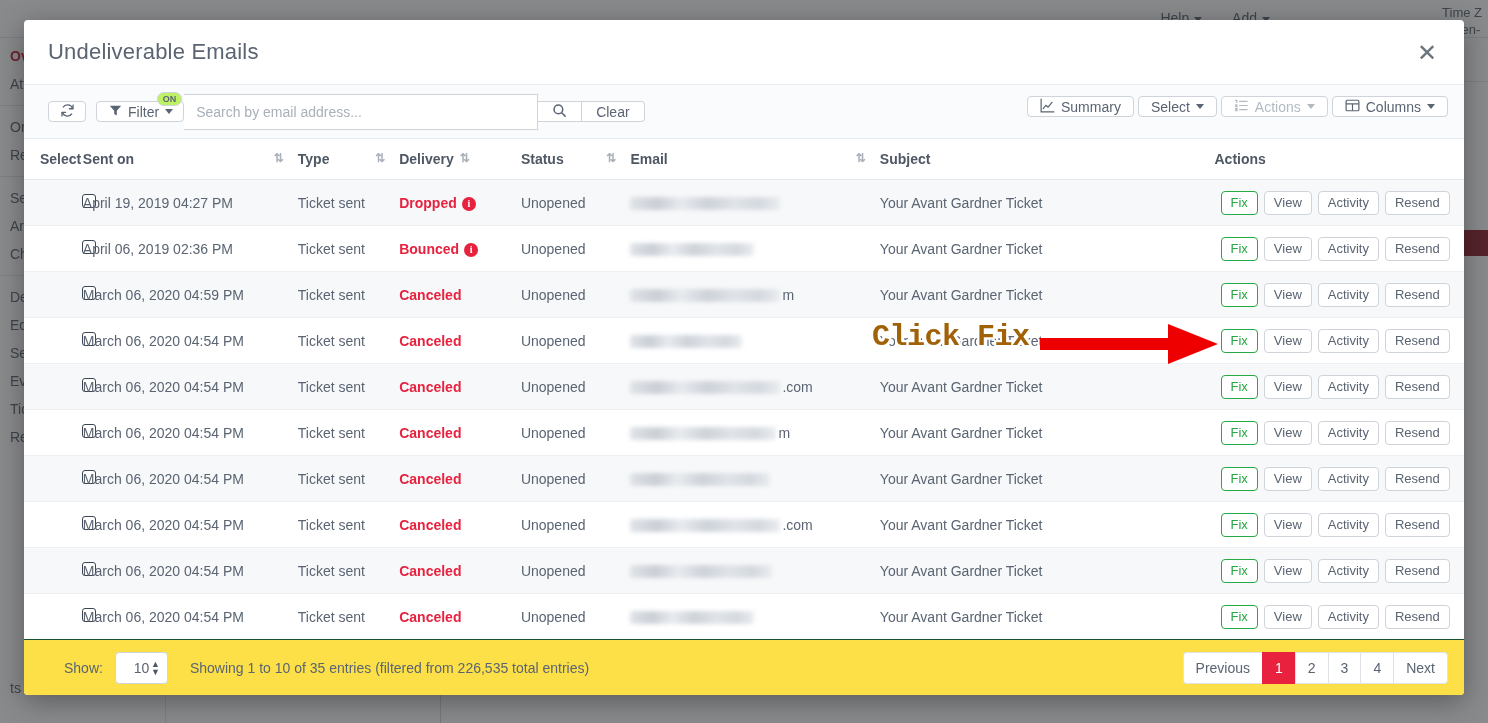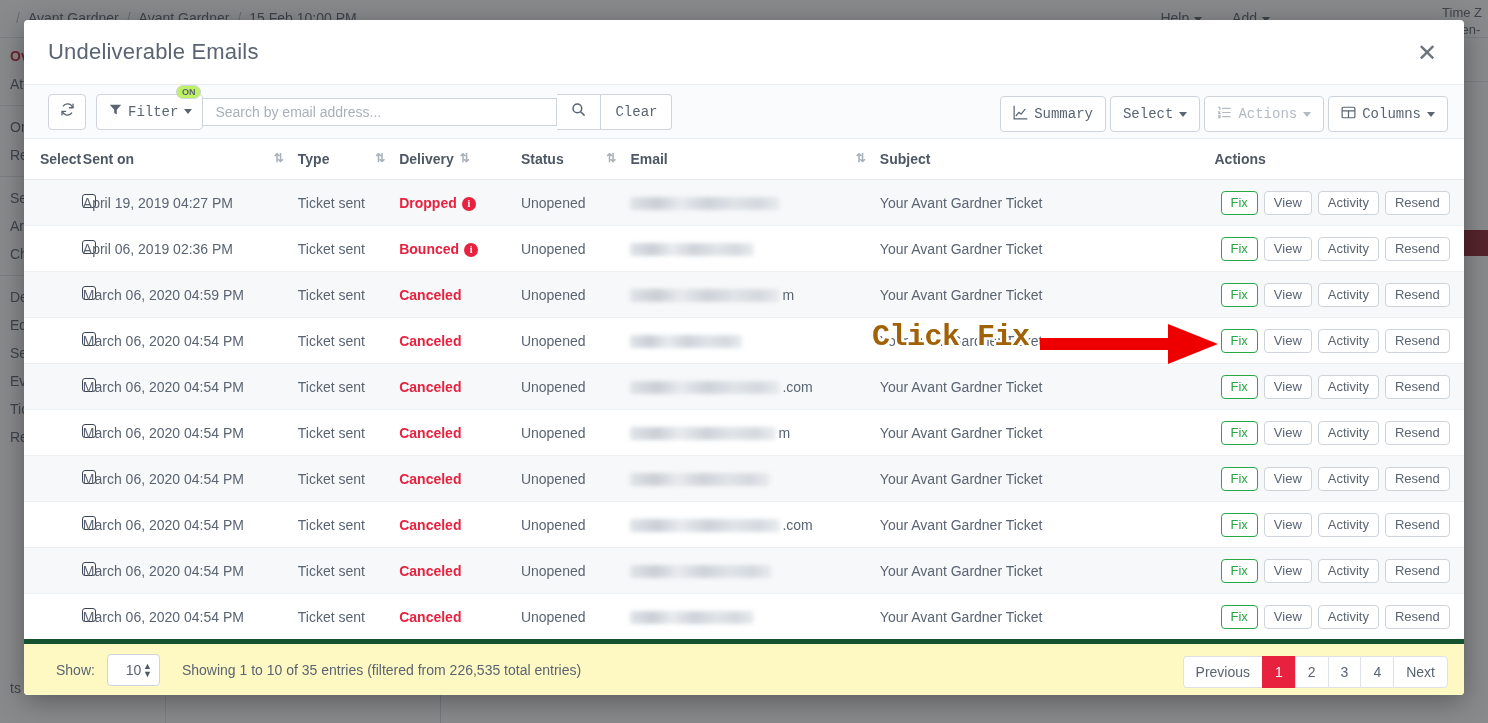--- a/index.html
+++ b/index.html
@@ -122,48 +122,48 @@
   
   .toolbar {
     flex: 0 0 54px; height: 54px;
     background: #fafbfc;
     border-bottom: 1px solid #e9ecef;
     display: flex; align-items: center;
     padding: 0 16px 0 24px;
     position: relative;
   }
   .btn {
-    height: 36px;
+    height: 21px;
     border: 1px solid #ced4da;
     background: #ffffff;
     border-radius: 4px;
     color: #5a6472;
     font-size: 14px;
-    font-family: Liberation Mono, monospace;
+    font-family: Liberation Sans, sans-serif;
     display: inline-flex; align-items: center; justify-content: center;
     padding: 0 12px;
     cursor: pointer;
     white-space: nowrap;
   }
   .btn.disabled { color: #b3bac2; }
   .btn-refresh { width: 38px; padding: 0; }
   .filter-wrap { position: relative; margin-left: 10px; }
   .btn-filter { padding: 0 10px 0 12px; }
   .filter-on-badge {
     position: absolute; top: -9px; right: 2px;
     background: #bef264; border: 1px solid #ced4da;
     border-radius: 9px; padding: 0 5px;
     font-size: 9px; font-weight: 700; color: #5a6472;
     line-height: 13px; height: 14px;
   }
   .search-group {
     display: flex; align-items: center; margin-left: 0;
   }
   .search-input {
-    width: 354px; height: 28px;
+    width: 354px; height: 36px;
     border: 1px solid #ced4da; border-left: none;
     border-radius: 0;
     padding: 0 12px;
     font-size: 14px; color: #5a6472;
     font-family: "Liberation Sans", sans-serif;
     outline: none; background: #fff;
   }
   .search-input::placeholder { color: #a9b0b8; }
   .btn-search {
     border-radius: 0; width: 44px; padding: 0; border-left: none;
@@ -244,24 +244,24 @@
     border-radius: 4px; font-size: 13px; color: #5a6472;
     padding: 0 9px; margin-left: 6px; cursor: pointer;
     display: inline-flex; align-items: center;
     font-family: "Liberation Sans", sans-serif;
   }
   .act-btn.fix { border-color: #28a745; color: #28a745; }
 
   
   .modal-footer {
     flex: 0 0 56px; height: 56px;
-    border-top: 5px solid #14532d;
+    border-top: 1px solid #14532d;
     display: flex; align-items: center;
-    padding: 0 16px 0 32px;
-    background: #fef9c3; position: relative;
+    padding: 0 16px 0 40px;
+    background: #fde047; position: relative;
   }
   .show-lbl { font-size: 14px; color: #5a6472; margin-right: 12px; }
   .show-select {
     height: 32px; width: 53px;
     border: 1px solid #ced4da; border-radius: 4px;
     background: #fff; color: #5a6472; font-size: 14px;
     display: flex; align-items: center; justify-content: center;
     position: relative; cursor: pointer;
     font-family: "Liberation Sans", sans-serif;
   }
@@ -291,23 +291,20 @@
     text-shadow:
       2px 0 0 #fff, -2px 0 0 #fff, 0 2px 0 #fff, 0 -2px 0 #fff,
       2px 2px 0 #fff, -2px 2px 0 #fff, 2px -2px 0 #fff, -2px -2px 0 #fff;
   }
 </style>
 </head>
 <body>
 
 <div id="bg-page">
   <div class="bg-topbar">
-    <div class="bg-breadcrumb">
-      <span class="sep">/</span><span>Avant Gardner</span><span class="sep">/</span><span>Avant Gardner</span><span class="sep">/</span><span>15 Feb 10:00 PM</span>
-    </div>
     <div class="bg-topright">
       <span class="menu"><span>Help</span><i class="caret"></i></span>
       <span class="menu"><span>Add</span><i class="caret"></i></span>
     </div>
     <div class="bg-timezone">
       <div>Time Z</div>
       <div>a) (en-</div>
     </div>
   </div>
 

